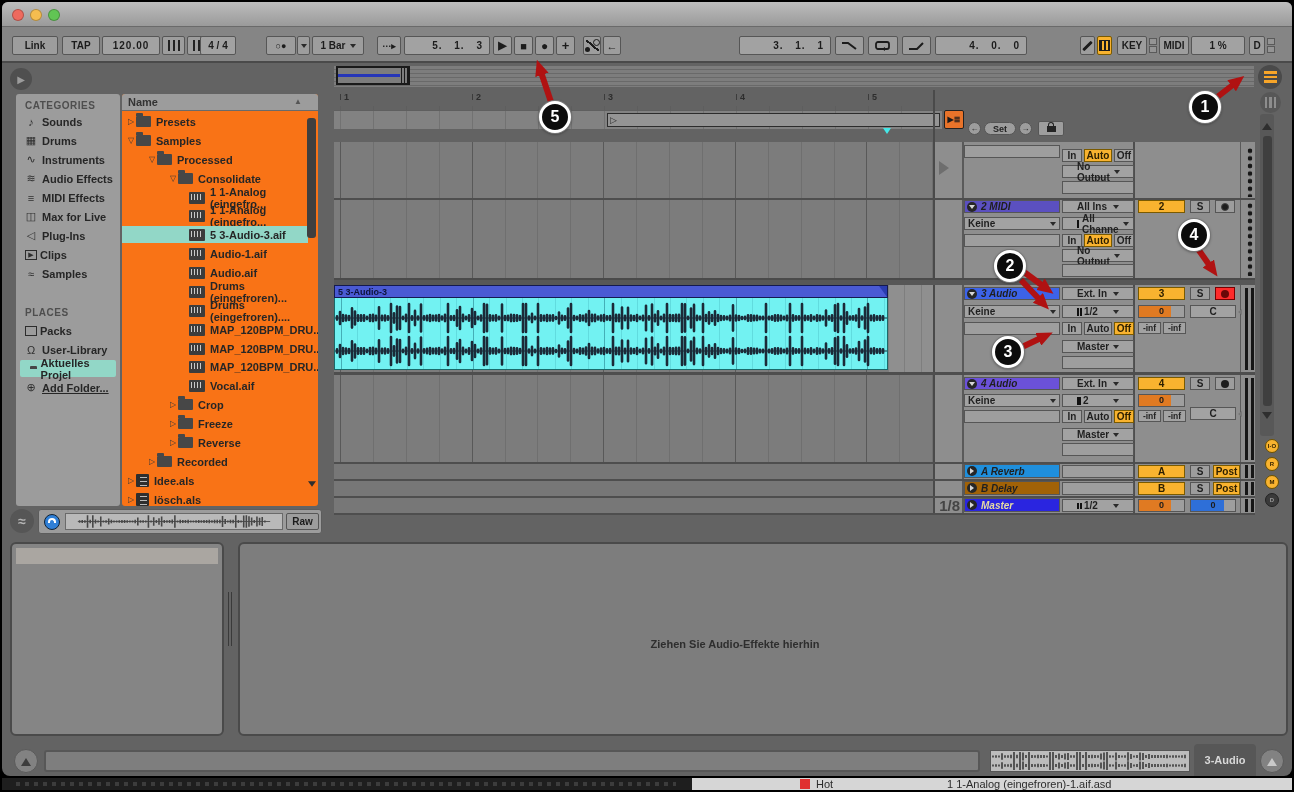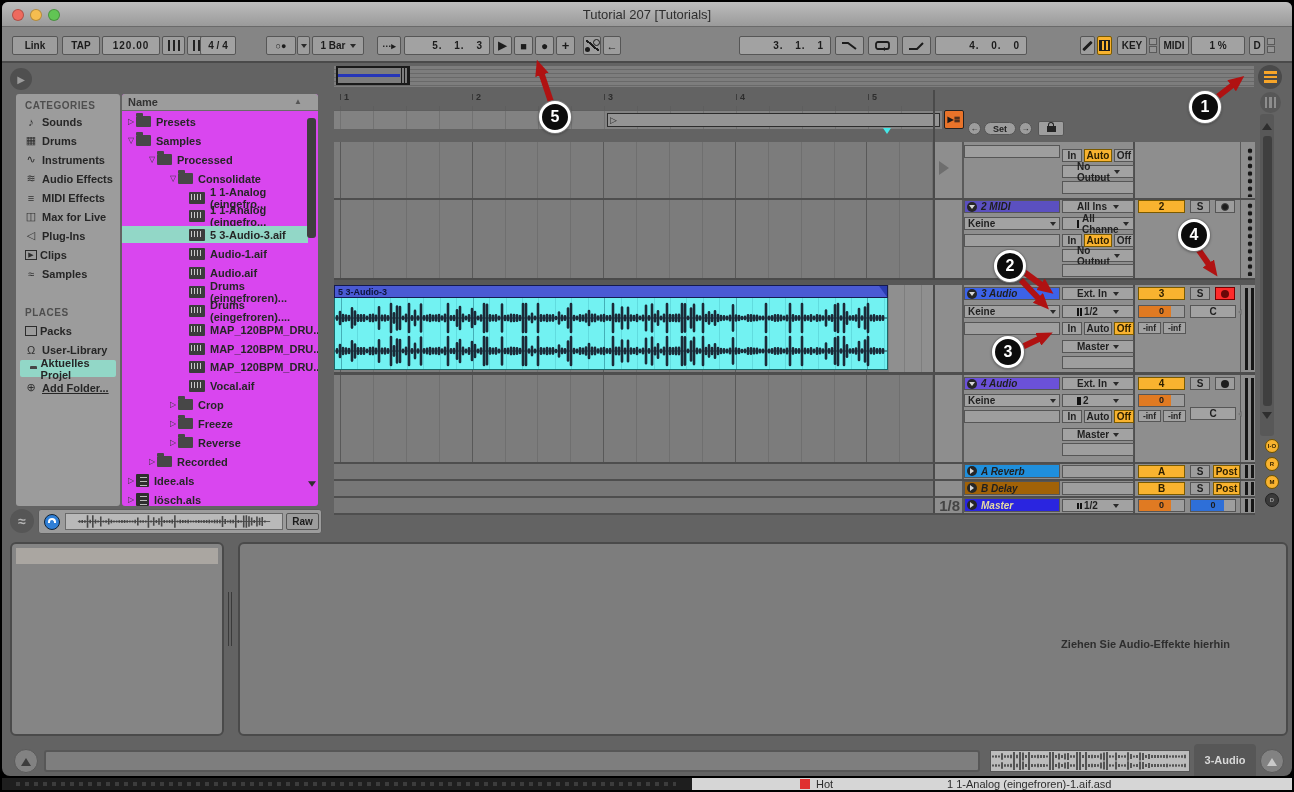--- a/index.html
+++ b/index.html
@@ -91,21 +91,20 @@
 </head>
 <body>
 
 <div class="screen">
  <div class="window">
 
   <div class="titlebar">
     <span class="tl" style="left:10px;background:#ee6a5e"></span>
     <span class="tl" style="left:28px;background:#f5bd4f"></span>
     <span class="tl" style="left:46px;background:#61c554"></span>
-    <div class="title">Tutorial 207  [Tutorials]</div>
   </div>
 
   <div class="transport">
     <div class="b" style="left:10px;width:46px">Link</div>
     <div class="b" style="left:60px;width:38px">TAP</div>
     <div class="b vb num" style="left:100px;width:58px">120.00</div>
     <div class="b" style="left:160px;width:23px">
           <span class="nudge-lines"></span>
         </div>
     <div class="b" style="left:185px;width:23px">
@@ -221,21 +220,21 @@
     <div class="cat-row sel-teal" style="top:266px">
           <span class="ic"><span class="fold-ico" style="margin:0"></span></span>
           <span>Aktuelles Projel</span>
         </div>
     <div class="cat-row" style="top:285px">
           <span class="ic">⊕</span>
           <span style="text-decoration:underline">Add Folder...</span>
         </div>
   </div>
 
-  <div class="ab" style="left:120px;top:92px;width:196px;height:412px;background:#d946ef;border-radius:3px;overflow:hidden">
+  <div class="ab" style="left:120px;top:92px;width:196px;height:412px;background:#f97316;border-radius:3px;overflow:hidden">
     <div class="ab" style="left:0;top:0;width:196px;height:17px;background:#9c9c9c;border-bottom:1px solid #6a6a6a">
       <span style="position:absolute;left:6px;top:2px;font-size:11px;font-weight:bold;color:#333">Name</span>
       <span style="position:absolute;right:16px;top:3px;font-size:8px;color:#555">▲</span>
     </div>
     <div class="tree-row" style="top:19px;left:4px">
           <span class="exp">▷</span>
           <span class="fold-ico"></span>
           <span>Presets</span>
         </div>
     <div class="tree-row" style="top:38px;left:4px">
@@ -601,21 +600,21 @@
   <div class="sideb" style="top:437px">I·O</div>
   <div class="sideb" style="top:455px">R</div>
   <div class="sideb" style="top:473px">M</div>
   <div class="sideb" style="top:491px;background:#3a3a3a;border-color:#222;color:#999">D</div>
 
   <div class="ab" style="left:8px;top:540px;width:214px;height:194px;background:#858585;border:2px solid #4a4a4a;border-radius:6px">
     <div class="ab" style="left:4px;top:4px;width:202px;height:16px;background:#aaa6a1"></div>
   </div>
   <div class="ab" style="left:226px;top:590px;width:6px;height:54px;background:repeating-linear-gradient(90deg,#3a3a3a 0 1px,transparent 1px 3px)"></div>
   <div class="ab" style="left:236px;top:540px;width:1050px;height:194px;background:#7d7d7d;border:2px solid #4a4a4a;border-radius:6px">
-    <div class="ab" style="left:0;top:94px;width:990px;text-align:right;font-size:11px;font-weight:bold;color:#2e2e2e">Ziehen Sie Audio-Effekte hierhin</div>
+    <div class="ab" style="left:0;top:94px;width:990px;text-align:center;font-size:11px;font-weight:bold;color:#2e2e2e">Ziehen Sie Audio-Effekte hierhin</div>
   </div>
 
   <div class="ab" style="left:12px;top:747px;width:24px;height:24px;border-radius:50%;background:#828282;border:1px solid #5a5a5a;display:flex;align-items:center;justify-content:center">
     <span style="width:0;height:0;border:5px solid transparent;border-bottom:8px solid #3c3c3c;margin-top:-4px"></span>
   </div>
   <div class="ab" style="left:42px;top:748px;width:936px;height:22px;background:#7e7e7e;border:2px solid #575757;border-radius:3px"></div>
   <div class="ab" style="left:988px;top:748px;width:200px;height:22px;background:#bcbcbc;border:1px solid #555">
     <svg width="198" height="20" viewBox="0 0 198 20">
       <path stroke="#3a3a3a" stroke-width="1.6" fill="none" d="M2 4.4L2 6.6M5 4.3L5 6.7M8 4.4L8 6.6M11 2.2L11 8.8M14 4.3L14 6.7M17 4.3L17 6.7M20 3.8L20 7.2M23 1.0L23 10.0M26 3.8L26 7.2M29 1.0L29 10.0M32 1.4L32 9.6M35 4.0L35 7.0M38 1.0L38 10.0M41 4.0L41 7.0M44 4.2L44 6.8M47 3.8L47 7.2M50 4.0L50 7.0M53 4.0L53 7.0M56 4.5L56 6.5M59 1.0L59 10.0M62 1.0L62 10.0M65 3.9L65 7.1M68 2.6L68 8.4M71 3.9L71 7.1M74 2.6L74 8.4M77 2.0L77 9.0M80 4.2L80 6.8M83 4.3L83 6.7M86 1.0L86 10.0M89 1.0L89 10.0M92 3.9L92 7.1M95 1.0L95 10.0M98 3.9L98 7.1M101 3.8L101 7.2M104 3.9L104 7.1M107 4.3L107 6.7M110 2.6L110 8.4M113 1.4L113 9.6M116 1.0L116 10.0M119 4.2L119 6.8M122 4.4L122 6.6M125 1.5L125 9.5M128 4.1L128 6.9M131 4.4L131 6.6M134 4.3L134 6.7M137 1.2L137 9.8M140 2.9L140 8.1M143 4.4L143 6.6M146 4.1L146 6.9M149 1.6L149 9.4M152 1.9L152 9.1M155 4.1L155 6.9M158 3.0L158 8.0M161 4.1L161 6.9M164 4.1L164 6.9M167 4.1L167 6.9M170 4.2L170 6.8M173 3.9L173 7.1M176 3.8L176 7.2M179 4.5L179 6.5M182 4.3L182 6.7M185 4.3L185 6.7M188 4.5L188 6.5M191 4.3L191 6.7M194 3.7L194 7.3"></path>
       <path stroke="#3a3a3a" stroke-width="1.6" fill="none" d="M2 13.4L2 15.6M5 13.3L5 15.7M8 13.4L8 15.6M11 11.2L11 17.8M14 13.3L14 15.7M17 13.3L17 15.7M20 12.8L20 16.2M23 10.0L23 19.0M26 12.8L26 16.2M29 10.0L29 19.0M32 10.4L32 18.6M35 13.0L35 16.0M38 10.0L38 19.0M41 13.0L41 16.0M44 13.2L44 15.8M47 12.8L47 16.2M50 13.0L50 16.0M53 13.0L53 16.0M56 13.5L56 15.5M59 10.0L59 19.0M62 10.0L62 19.0M65 12.9L65 16.1M68 11.6L68 17.4M71 12.9L71 16.1M74 11.6L74 17.4M77 11.0L77 18.0M80 13.2L80 15.8M83 13.3L83 15.7M86 10.0L86 19.0M89 10.0L89 19.0M92 12.9L92 16.1M95 10.0L95 19.0M98 12.9L98 16.1M101 12.8L101 16.2M104 12.9L104 16.1M107 13.3L107 15.7M110 11.6L110 17.4M113 10.4L113 18.6M116 10.0L116 19.0M119 13.2L119 15.8M122 13.4L122 15.6M125 10.5L125 18.5M128 13.1L128 15.9M131 13.4L131 15.6M134 13.3L134 15.7M137 10.2L137 18.8M140 11.9L140 17.1M143 13.4L143 15.6M146 13.1L146 15.9M149 10.6L149 18.4M152 10.9L152 18.1M155 13.1L155 15.9M158 12.0L158 17.0M161 13.1L161 15.9M164 13.1L164 15.9M167 13.1L167 15.9M170 13.2L170 15.8M173 12.9L173 16.1M176 12.8L176 16.2M179 13.5L179 15.5M182 13.3L182 15.7M185 13.3L185 15.7M188 13.5L188 15.5M191 13.3L191 15.7M194 12.7L194 16.3"></path>

